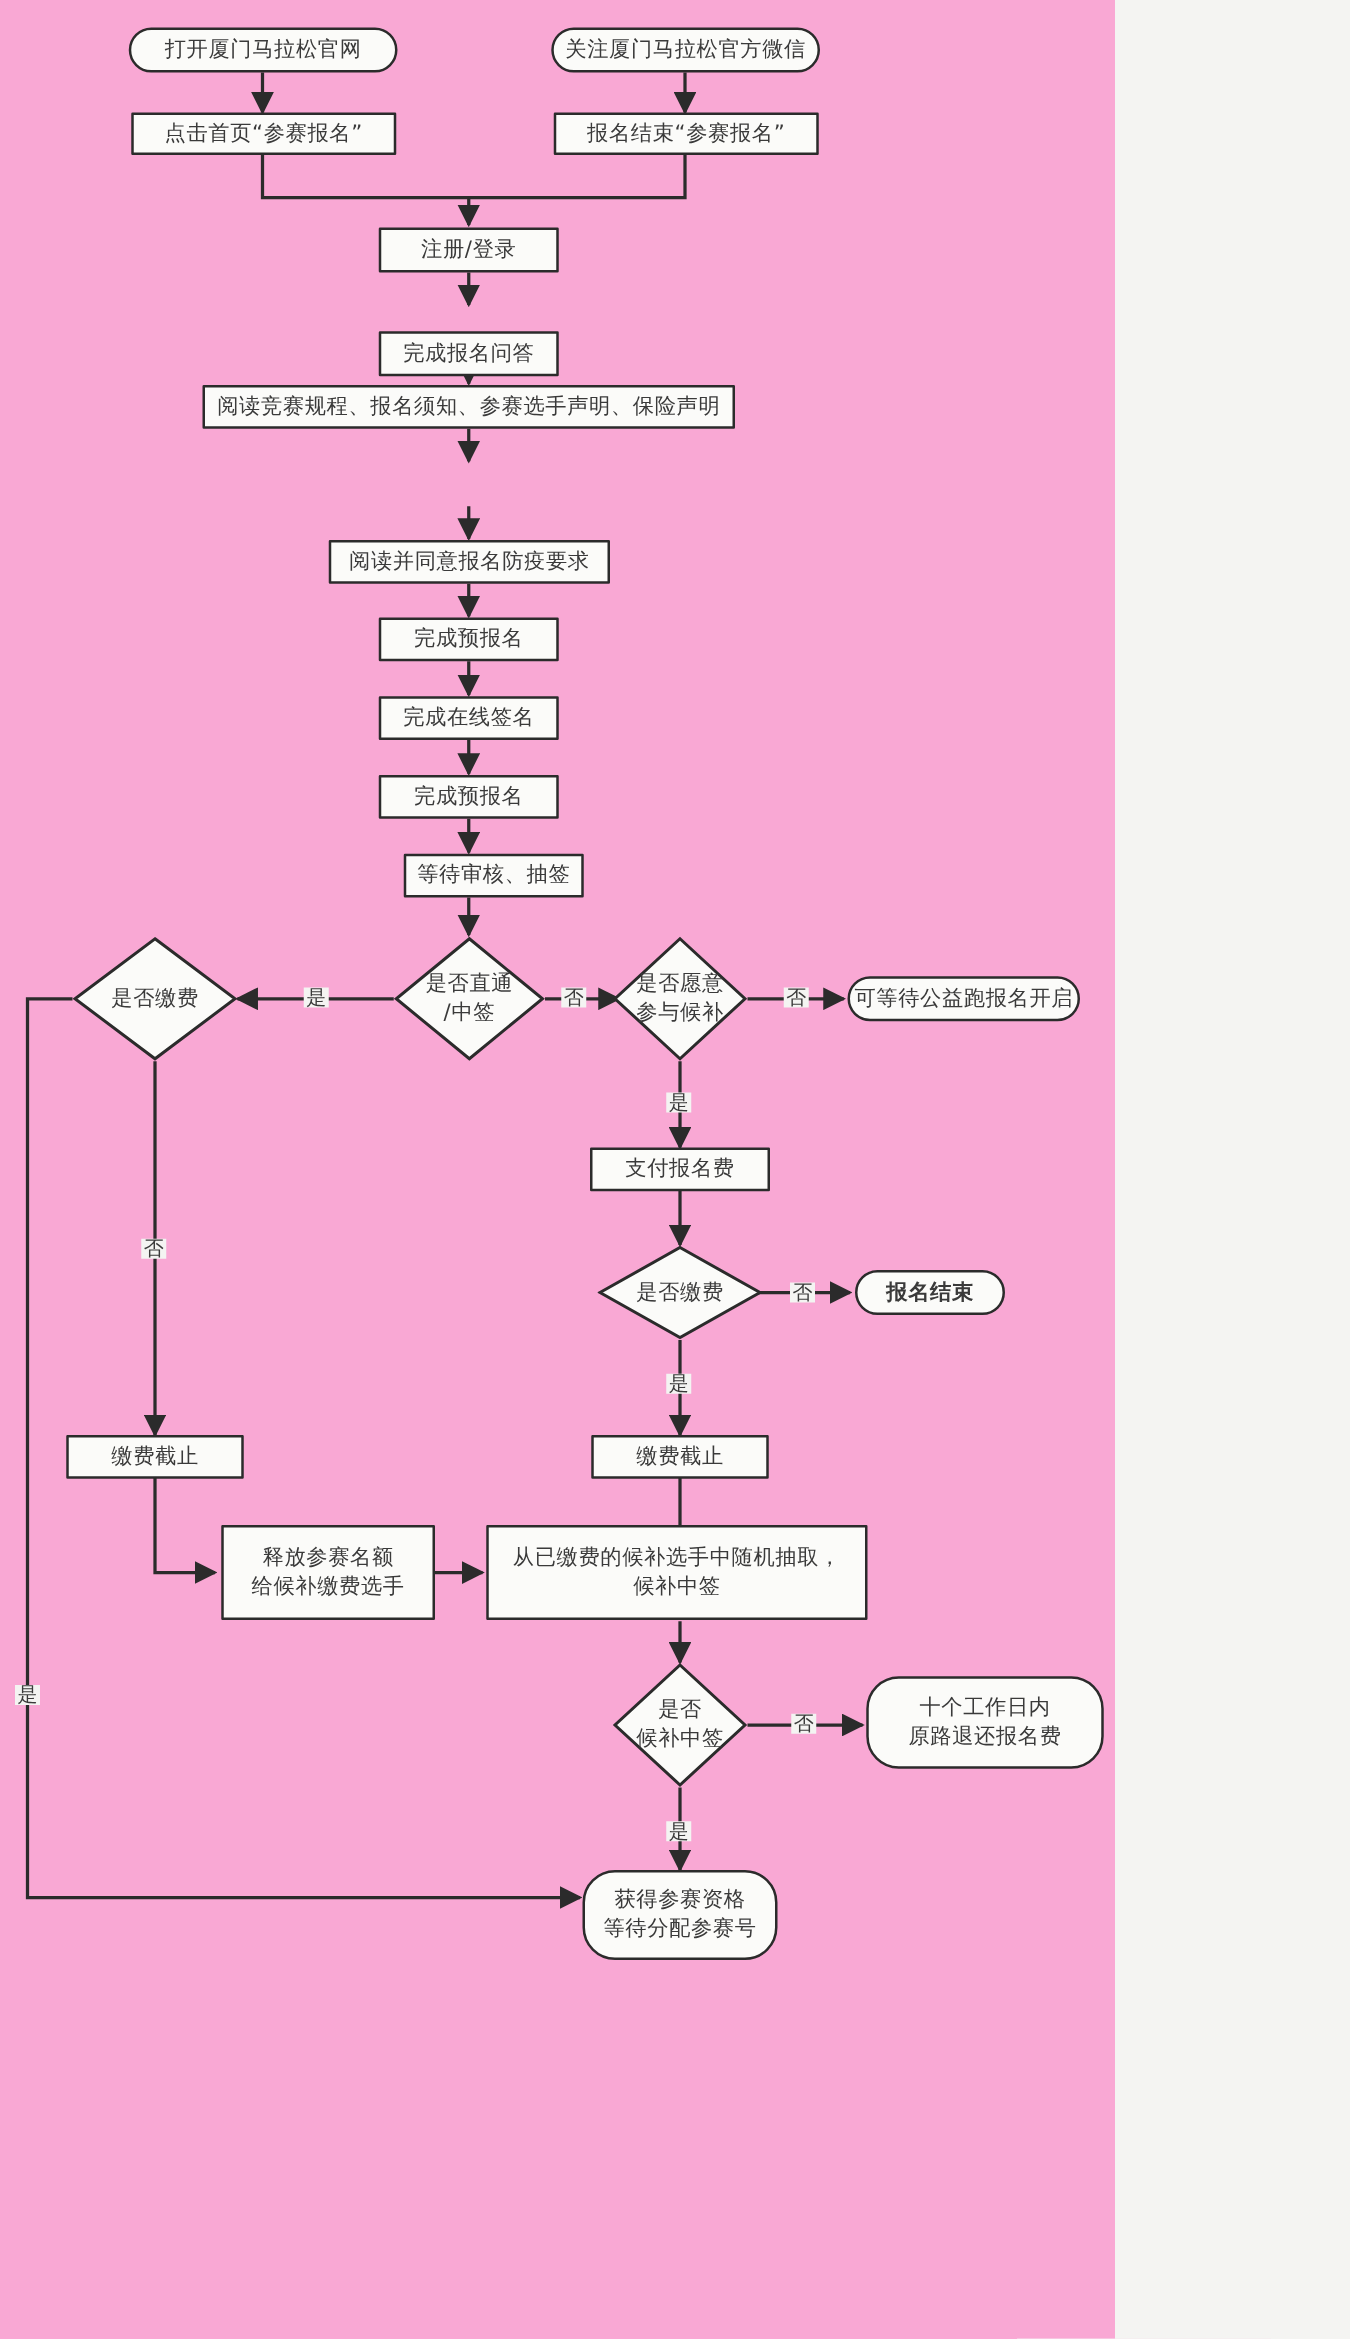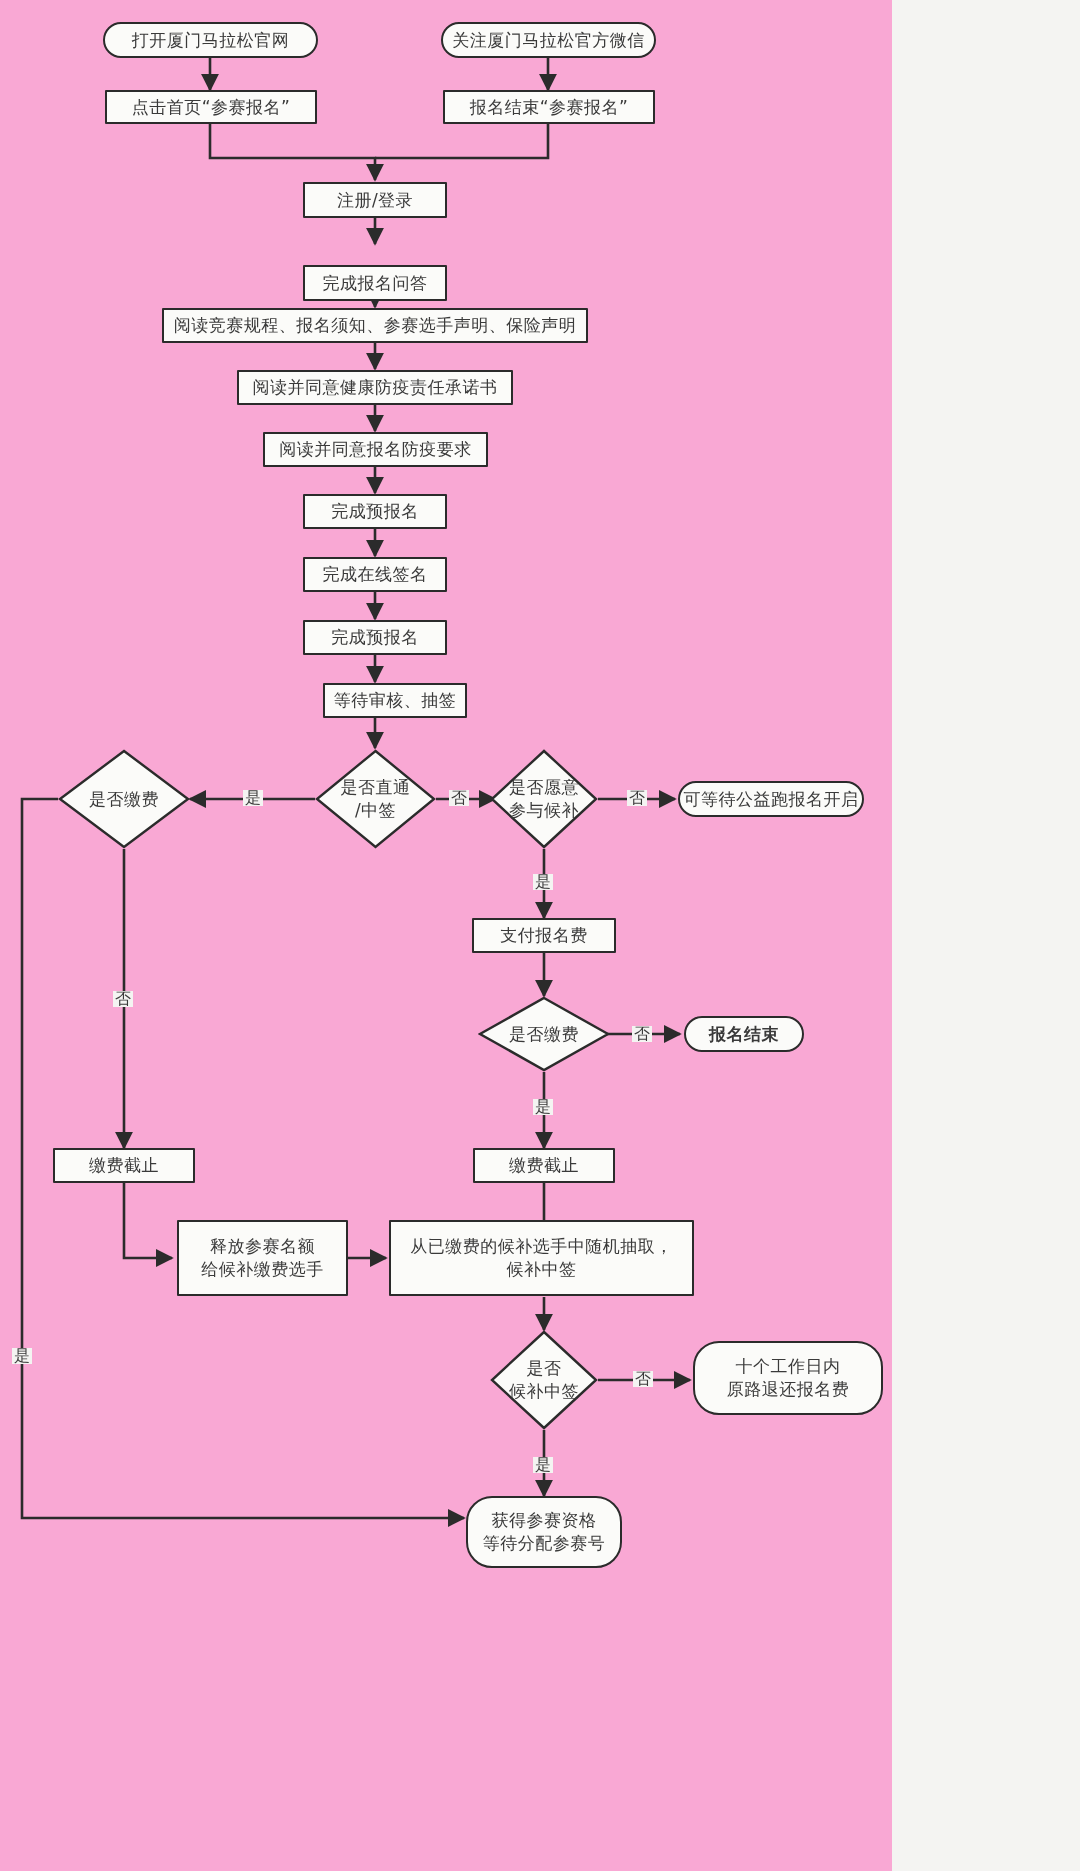--- a/index.html
+++ b/index.html
@@ -159,23 +159,20 @@
   </div>
 
   <div class="node process" style="left:303px; top:245px; width:144px; height:36px;margin-top:20px;">
     <span>完成报名问答</span>
   </div>
 
   <div class="node process" style="left:162px; top:308px; width:426px; height:35px;">
     <span>阅读竞赛规程、报名须知、参赛选手声明、保险声明</span>
   </div>
 
-  <div class="node process" style="left:237px; top:370px; width:276px; height:35px;">
-    <span>阅读并同意健康防疫责任承诺书</span>
-  </div>
 
   <div class="node process" style="left:263px; top:432px; width:225px; height:35px;">
     <span>阅读并同意报名防疫要求</span>
   </div>
 
   <div class="node process" style="left:303px; top:494px; width:144px; height:35px;">
     <span>完成预报名</span>
   </div>
 
   <div class="node process" style="left:303px; top:557px; width:144px; height:35px;justify-content:center;">

